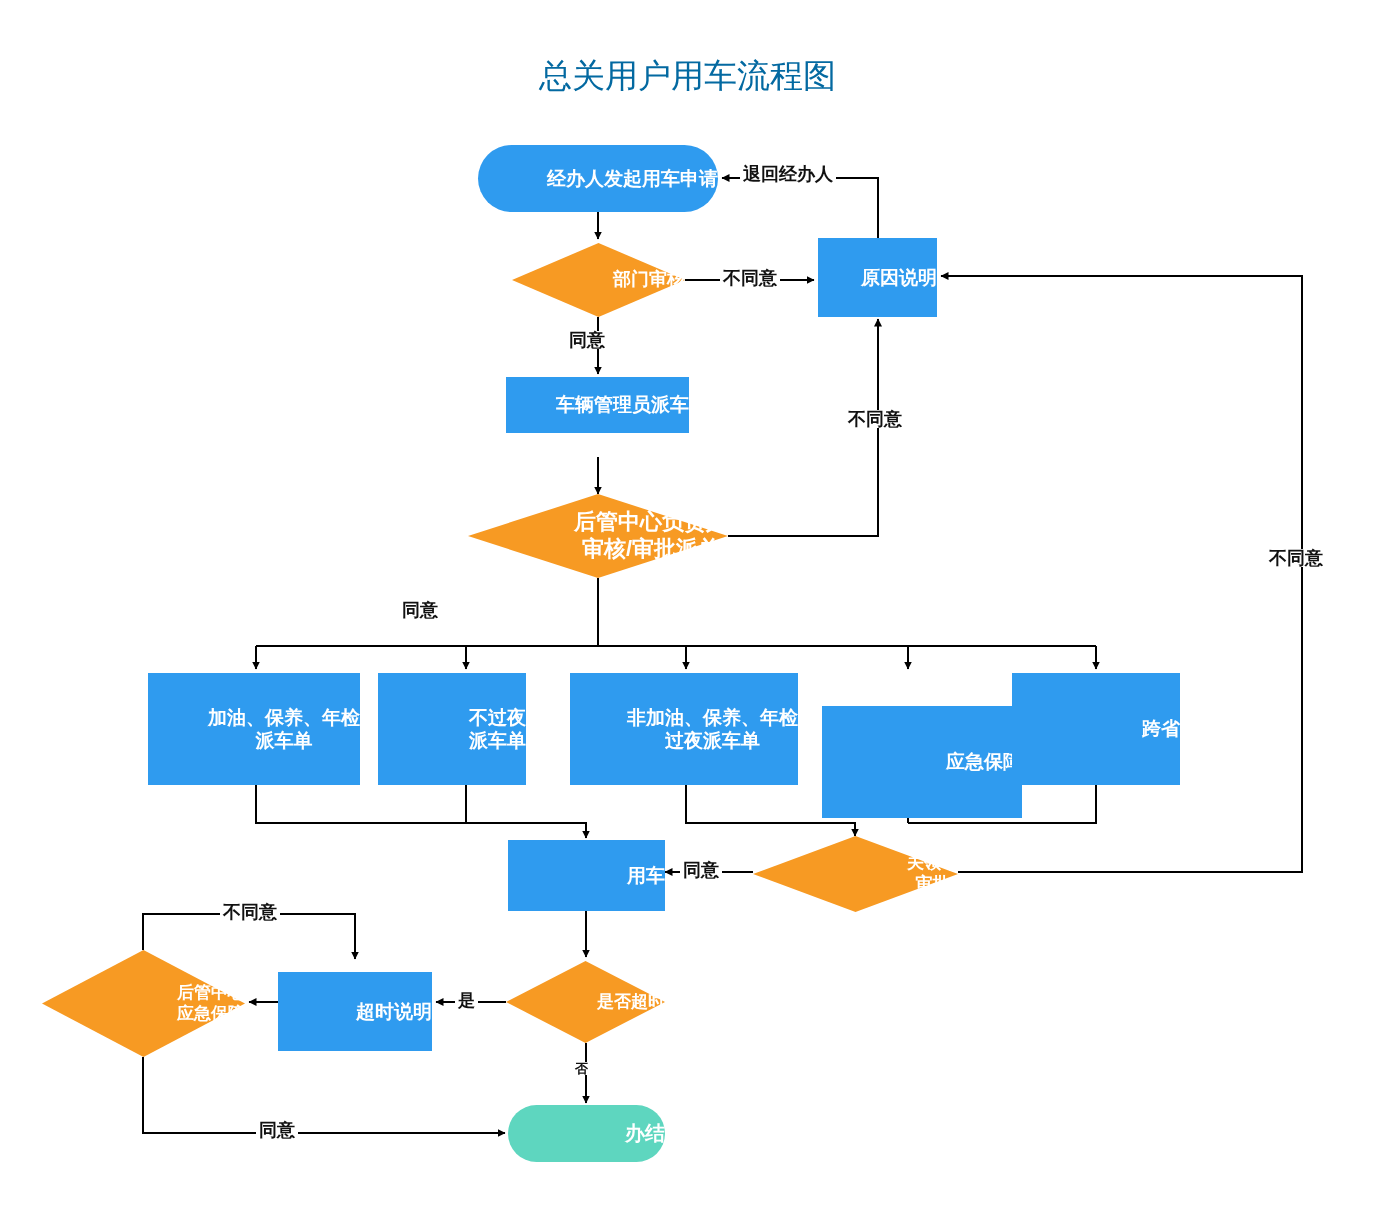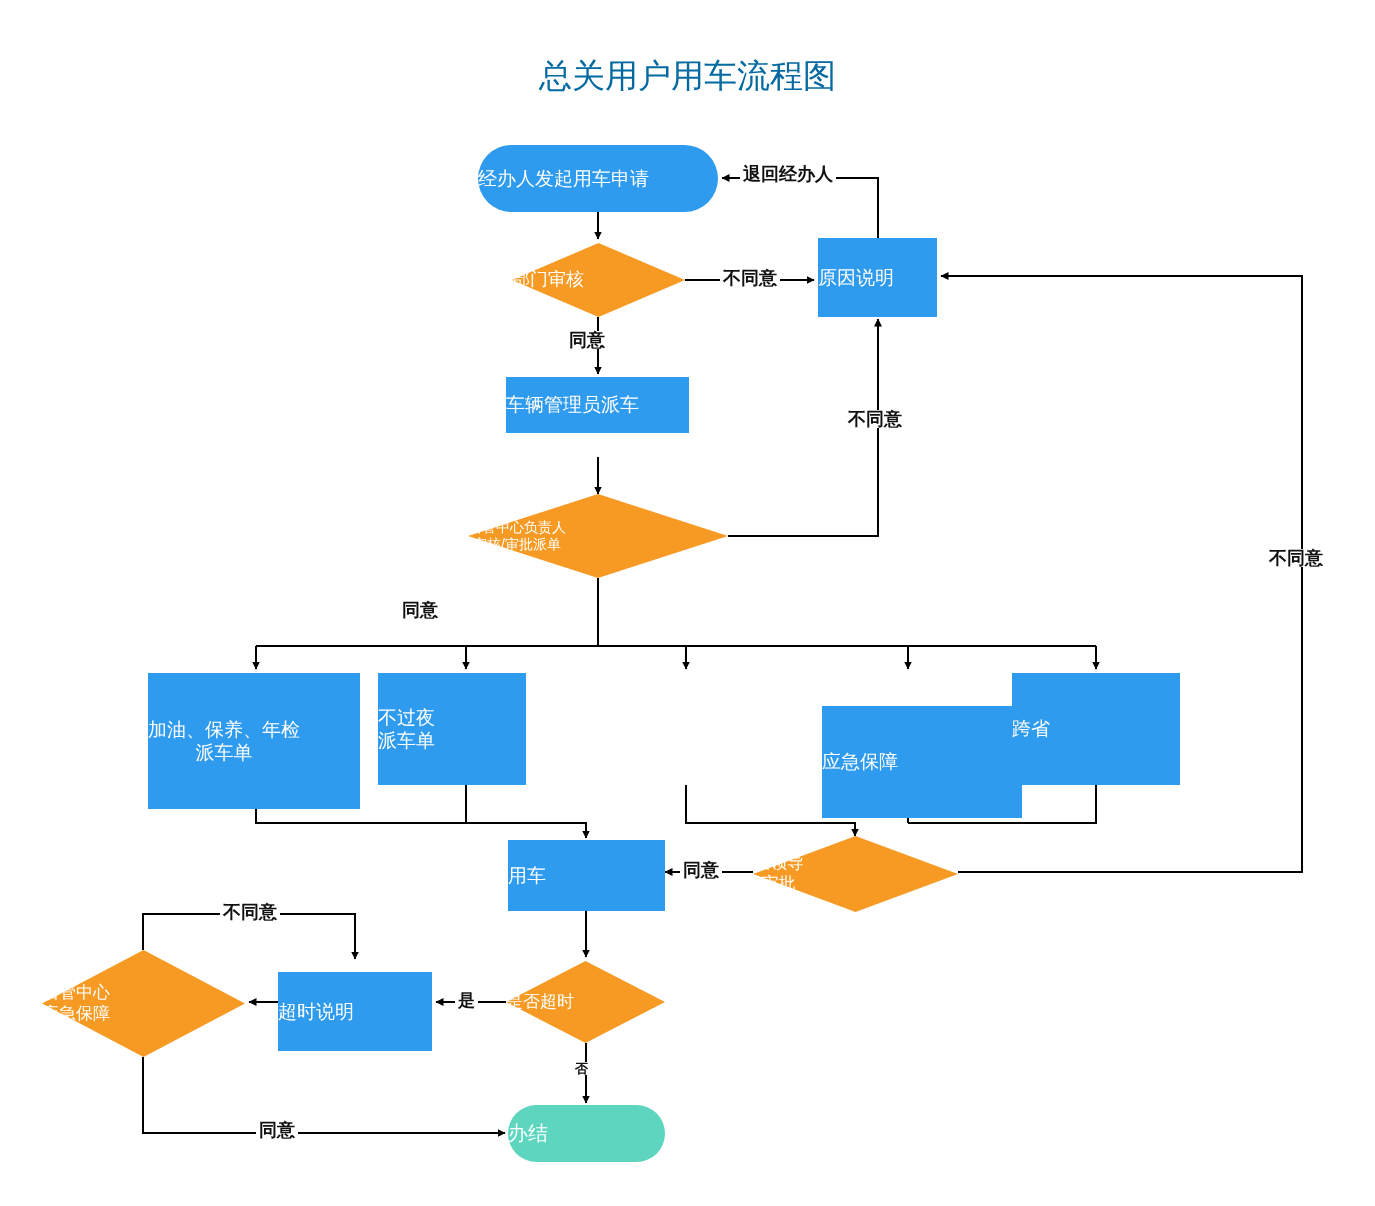--- a/index.html
+++ b/index.html
@@ -21,24 +21,24 @@
     position: absolute;
     left: 0;
     top: 0;
     width: 1375px;
     height: 1206px;
   }
   .node {
     position: absolute;
     display: flex;
     align-items: center;
-    justify-content: flex-start;
+    justify-content: flex-end;
     text-align: center;
     color: #ffffff;
-    font-weight: normal;
+    font-weight: bold;
     line-height: 1.22;
     box-sizing: border-box;
     white-space: pre-line;
     z-index: 3;
   }
   .node.rect {
     background: #2f9bef;
   }
   .node.pill {
     background: #2f9bef;
@@ -154,36 +154,40 @@
   </div>
 
   <div class="node rect" style="left:818px; top:238px; width:119px; height:79px; font-size:19px;">
     <span>原因说明</span>
   </div>
 
   <div class="node rect" style="left:506px; top:377px; width:183px; height:56px; font-size:19px;">
     <span>车辆管理员派车</span>
   </div>
 
-  <div class="node diamond" style="left:468px; top:494px; width:260px; height:84px; font-size:14px;">
+  <div class="node diamond" style="left:468px; top:494px; width:260px; height:84px; font-size:22px;">
     <span class="dia-shape"></span>
     <span class="dia-label">后管中心负责人
 审核/审批派单</span>
   </div>
 
-  <div class="node rect" style="left:148px; top:673px; width:212px; height:136px; font-size:19px;">
+  <div class="node rect" style="left:148px; top:673px; width:212px; height:112px; font-size:19px;">
     <span>加油、保养、年检
 派车单</span>
   </div>
 
   <div class="node rect" style="left:378px; top:673px; width:148px; height:112px; font-size:19px;">
     <span>不过夜
 派车单</span>
   </div>
 
+  <div class="node rect" style="left:570px; top:673px; width:228px; height:112px; font-size:19px;">
+    <span>非加油、保养、年检
+过夜派车单</span>
+  </div>
 
   <div class="node rect" style="left:822px; top:706px; width:200px; height:112px; font-size:19px;">
     <span>应急保障</span>
   </div>
 
   <div class="node rect" style="left:1012px; top:673px; width:168px; height:112px; font-size:19px;">
     <span>跨省</span>
   </div>
 
   <div class="node rect" style="left:508px; top:840px; width:157px; height:71px; font-size:19px;">

